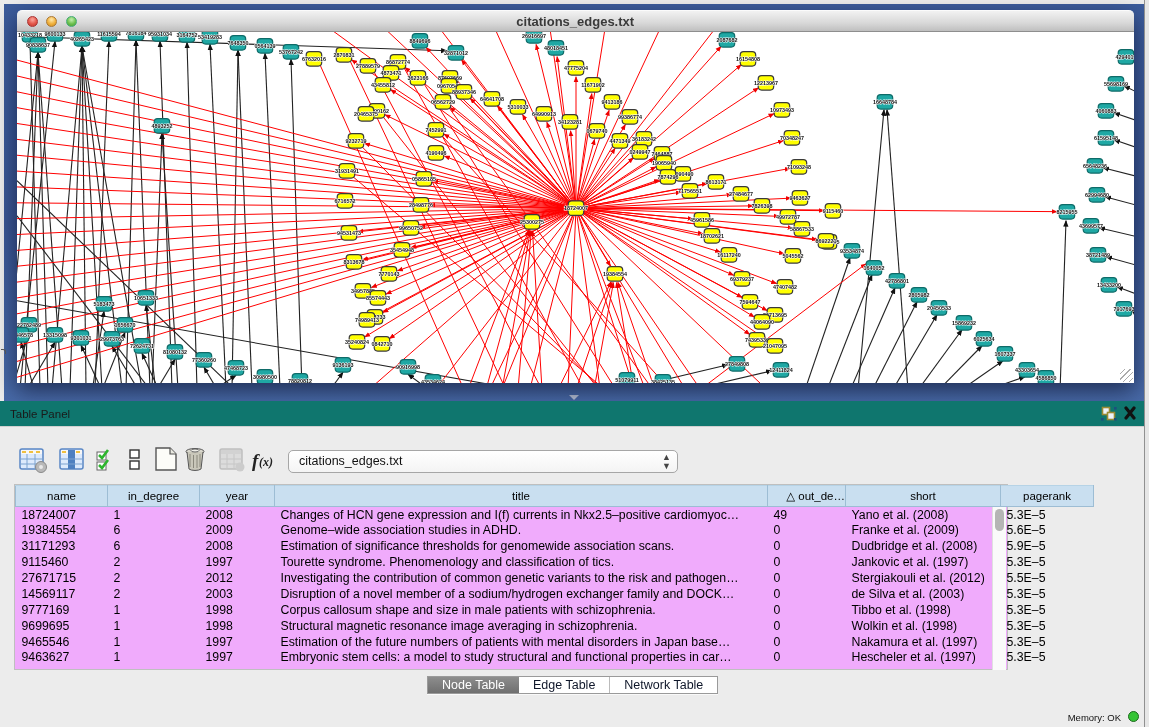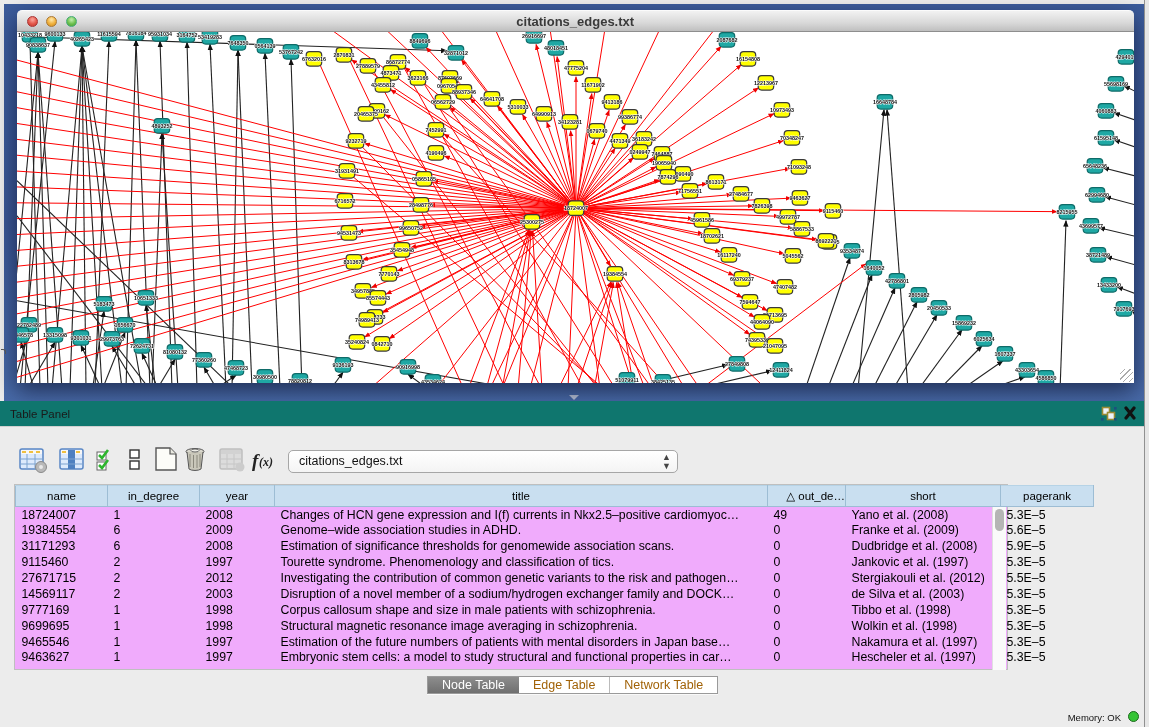--- a/index.html
+++ b/index.html
@@ -23,21 +23,21 @@
 .tblwrap{position:absolute;left:14px;top:83px;width:994px;height:186px;background:#f0abfc;border:1px solid #bfbfbf}
 table.t{border-collapse:collapse;table-layout:fixed;width:1078px;font-size:12.3px;color:#000}
 table.t th{background:#c9dff0;border:1px solid #9dbdd4;border-top:1px solid #b6d3e6;font-weight:normal;font-size:11.5px;height:21px;padding:0;overflow:hidden;white-space:nowrap}
 table.t td{height:15.9px;padding:0 0 0 6px;overflow:hidden;white-space:nowrap;border:none}
 td.c2,td.c3,td.c5{padding-left:4px}
 td.c6{padding:0}
 th.h1{width:92px}th.h2{width:92px}th.h3{width:75px}th.h4{width:493px}th.h5{width:78px}th.h6{width:155px}th.h7{width:93px}
 .sbar{position:absolute;right:1px;top:22px;width:14px;height:163px;background:#fafafa;border-left:1px solid #e0e0e0}
 .sbar .th{position:absolute;left:2px;top:2px;width:9px;height:22px;border-radius:5px;background:#b5b5b5}
 .tabs{position:absolute;left:427px;top:275px;height:18px;display:flex;border:1px solid #9a9a9a;border-radius:0;overflow:hidden;background:#fff;box-shadow:0 1px 0 rgba(255,255,255,.7)}
-.tabs div{font-size:12.5px;line-height:17px;padding:0 14px;color:#a16207}
+.tabs div{font-size:12.5px;line-height:17px;padding:0 14px;color:#0f172a}
 .tabs .sel{background:linear-gradient(180deg,#8d8d8d,#6f6f6f);color:#fff}
 .tabs .sep{width:1px;padding:0;background:#bbb}
 .status{position:absolute;left:0;top:308px;width:100%;height:18px}
 .status .m{position:absolute;right:28px;top:3px;font-size:9.5px;color:#111}
 .status .dot{position:absolute;right:10px;top:2px;width:11px;height:11px;border-radius:50%;background:#35c435;border:1.5px solid #1c6b1c}
 .edge-r{position:absolute;left:1144px;top:0;width:5px;height:727px;background:#e6e6e6;border-left:1px solid #909090}
 </style></head><body>
 <div class="bluebg"></div>
 <div style="position:absolute;left:569px;top:395px;width:0;height:0;border-left:5px solid transparent;border-right:5px solid transparent;border-top:5px solid #b9c3d8"></div>
 <div class="win">

